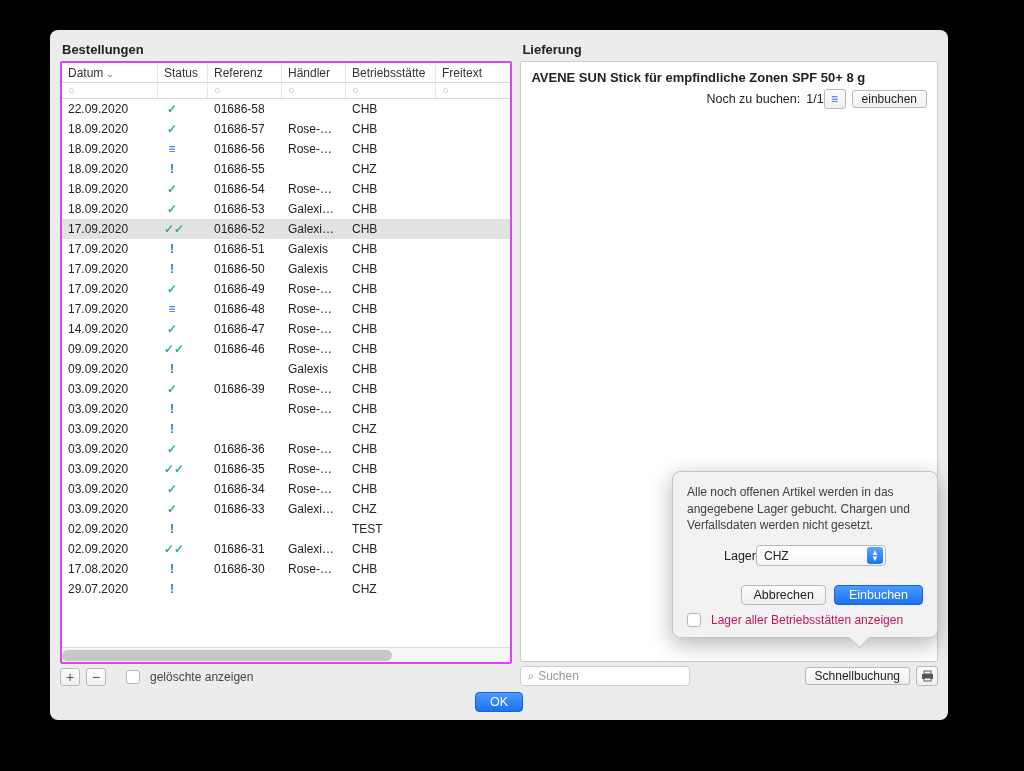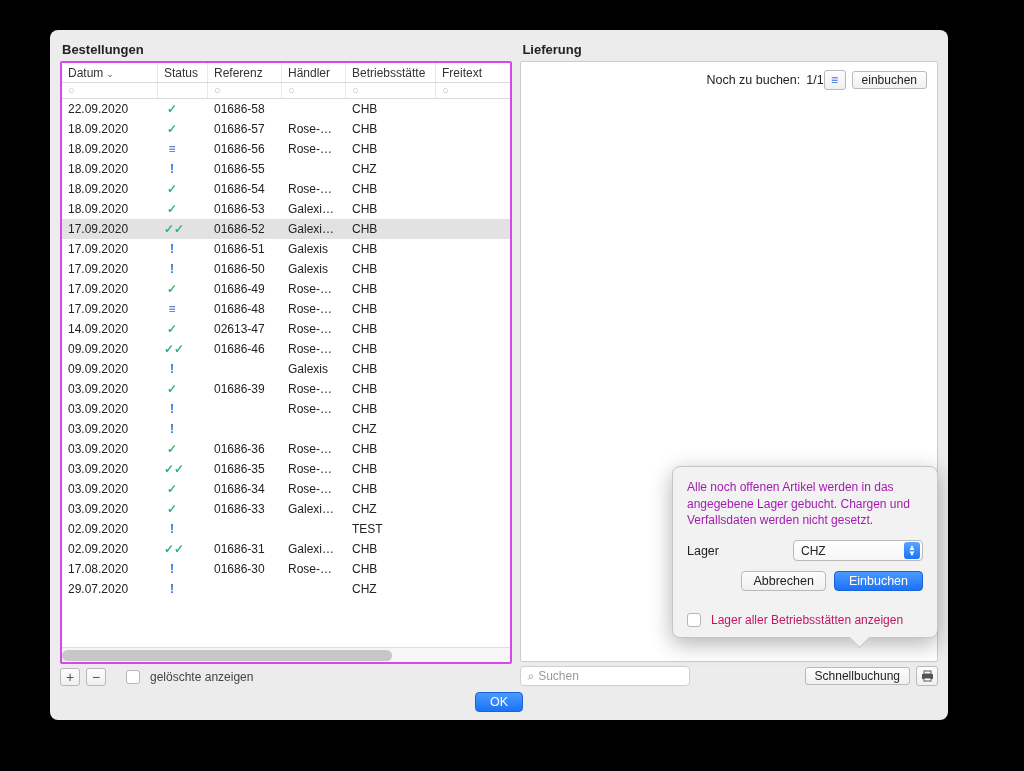--- a/index.html
+++ b/index.html
@@ -314,30 +314,30 @@
     bottom:-8px;
     right: 70px;
     width: 14px; height: 14px;
     background:#f2f2f2;
     border-right:1px solid #c5c5c5;
     border-bottom:1px solid #c5c5c5;
     transform: rotate(45deg);
   }
   .pop-text {
     font-size: 12px;
-    color:#a21caf;
+    color:#404040;
     line-height: 1.35;
     margin-bottom: 12px;
   }
   .pop-row {
     display:flex;
     align-items:center;
-    justify-content:space-between;
+    justify-content:center;
     gap:0;
-    margin-bottom: 10px;
+    margin-bottom: 19px;
     font-size: 12.5px;
   }
   .select {
     width: 130px;
     height: 21px;
     background: linear-gradient(#fff,#f6f6f6);
     border:1px solid #b9b9b9;
     border-radius:4px;
     display:flex;
     align-items:center;
@@ -352,21 +352,21 @@
     display:flex;align-items:center;justify-content:center;
     color:#fff;
     font-size:8px;
     flex-direction:column;
     line-height: 6px;
   }
   .pop-buttons {
     display:flex;
     justify-content:flex-end;
     gap:8px;
-    margin-bottom: 22px;
+    margin-bottom: 8px;
   }
   .pop-check {
     display:flex;
     align-items:center;
     gap:6px;
     font-size: 12px;
     color:#be185d;
   }
   .scroll-ghost {
     position:absolute;
@@ -493,21 +493,21 @@
                 <div class="cell c-datum">17.09.2020</div>
                 <div class="cell c-status"><span class="status-icon ic-list">≡</span></div>
                 <div class="cell c-ref">01686-48</div>
                 <div class="cell c-hand">Rose-C…</div>
                 <div class="cell c-bs">CHB</div>
                 <div class="cell c-ft"></div>
               </div>
               <div class="row">
                 <div class="cell c-datum">14.09.2020</div>
                 <div class="cell c-status"><span class="status-icon ic-check">✓</span></div>
-                <div class="cell c-ref">02613-47</div>
+                <div class="cell c-ref">01686-47</div>
                 <div class="cell c-hand">Rose-C…</div>
                 <div class="cell c-bs">CHB</div>
                 <div class="cell c-ft"></div>
               </div>
               <div class="row">
                 <div class="cell c-datum">09.09.2020</div>
                 <div class="cell c-status"><span class="status-icon ic-dcheck">✓✓</span></div>
                 <div class="cell c-ref">01686-46</div>
                 <div class="cell c-hand">Rose-C…</div>
                 <div class="cell c-bs">CHB</div>
@@ -621,20 +621,21 @@
           <div class="square-btn">−</div>
           <span style="width:8px"></span>
           <span class="chk"></span>
           <span>gelöschte anzeigen</span>
         </div>
       </div>
 
       <div class="pane right-pane">
         <div class="pane-title">Lieferung</div>
         <div class="delivery-box">
+          <div class="article-title">AVENE SUN Stick für empfindliche Zonen SPF 50+ 8 g</div>
           <div class="booking-line">
             <div class="left">
               <span>Noch zu buchen:</span>
               <span>1/1</span>
             </div>
             <div class="right">
               <div class="icon-btn">≡</div>
               <div class="small-btn">einbuchen</div>
             </div>
           </div>

